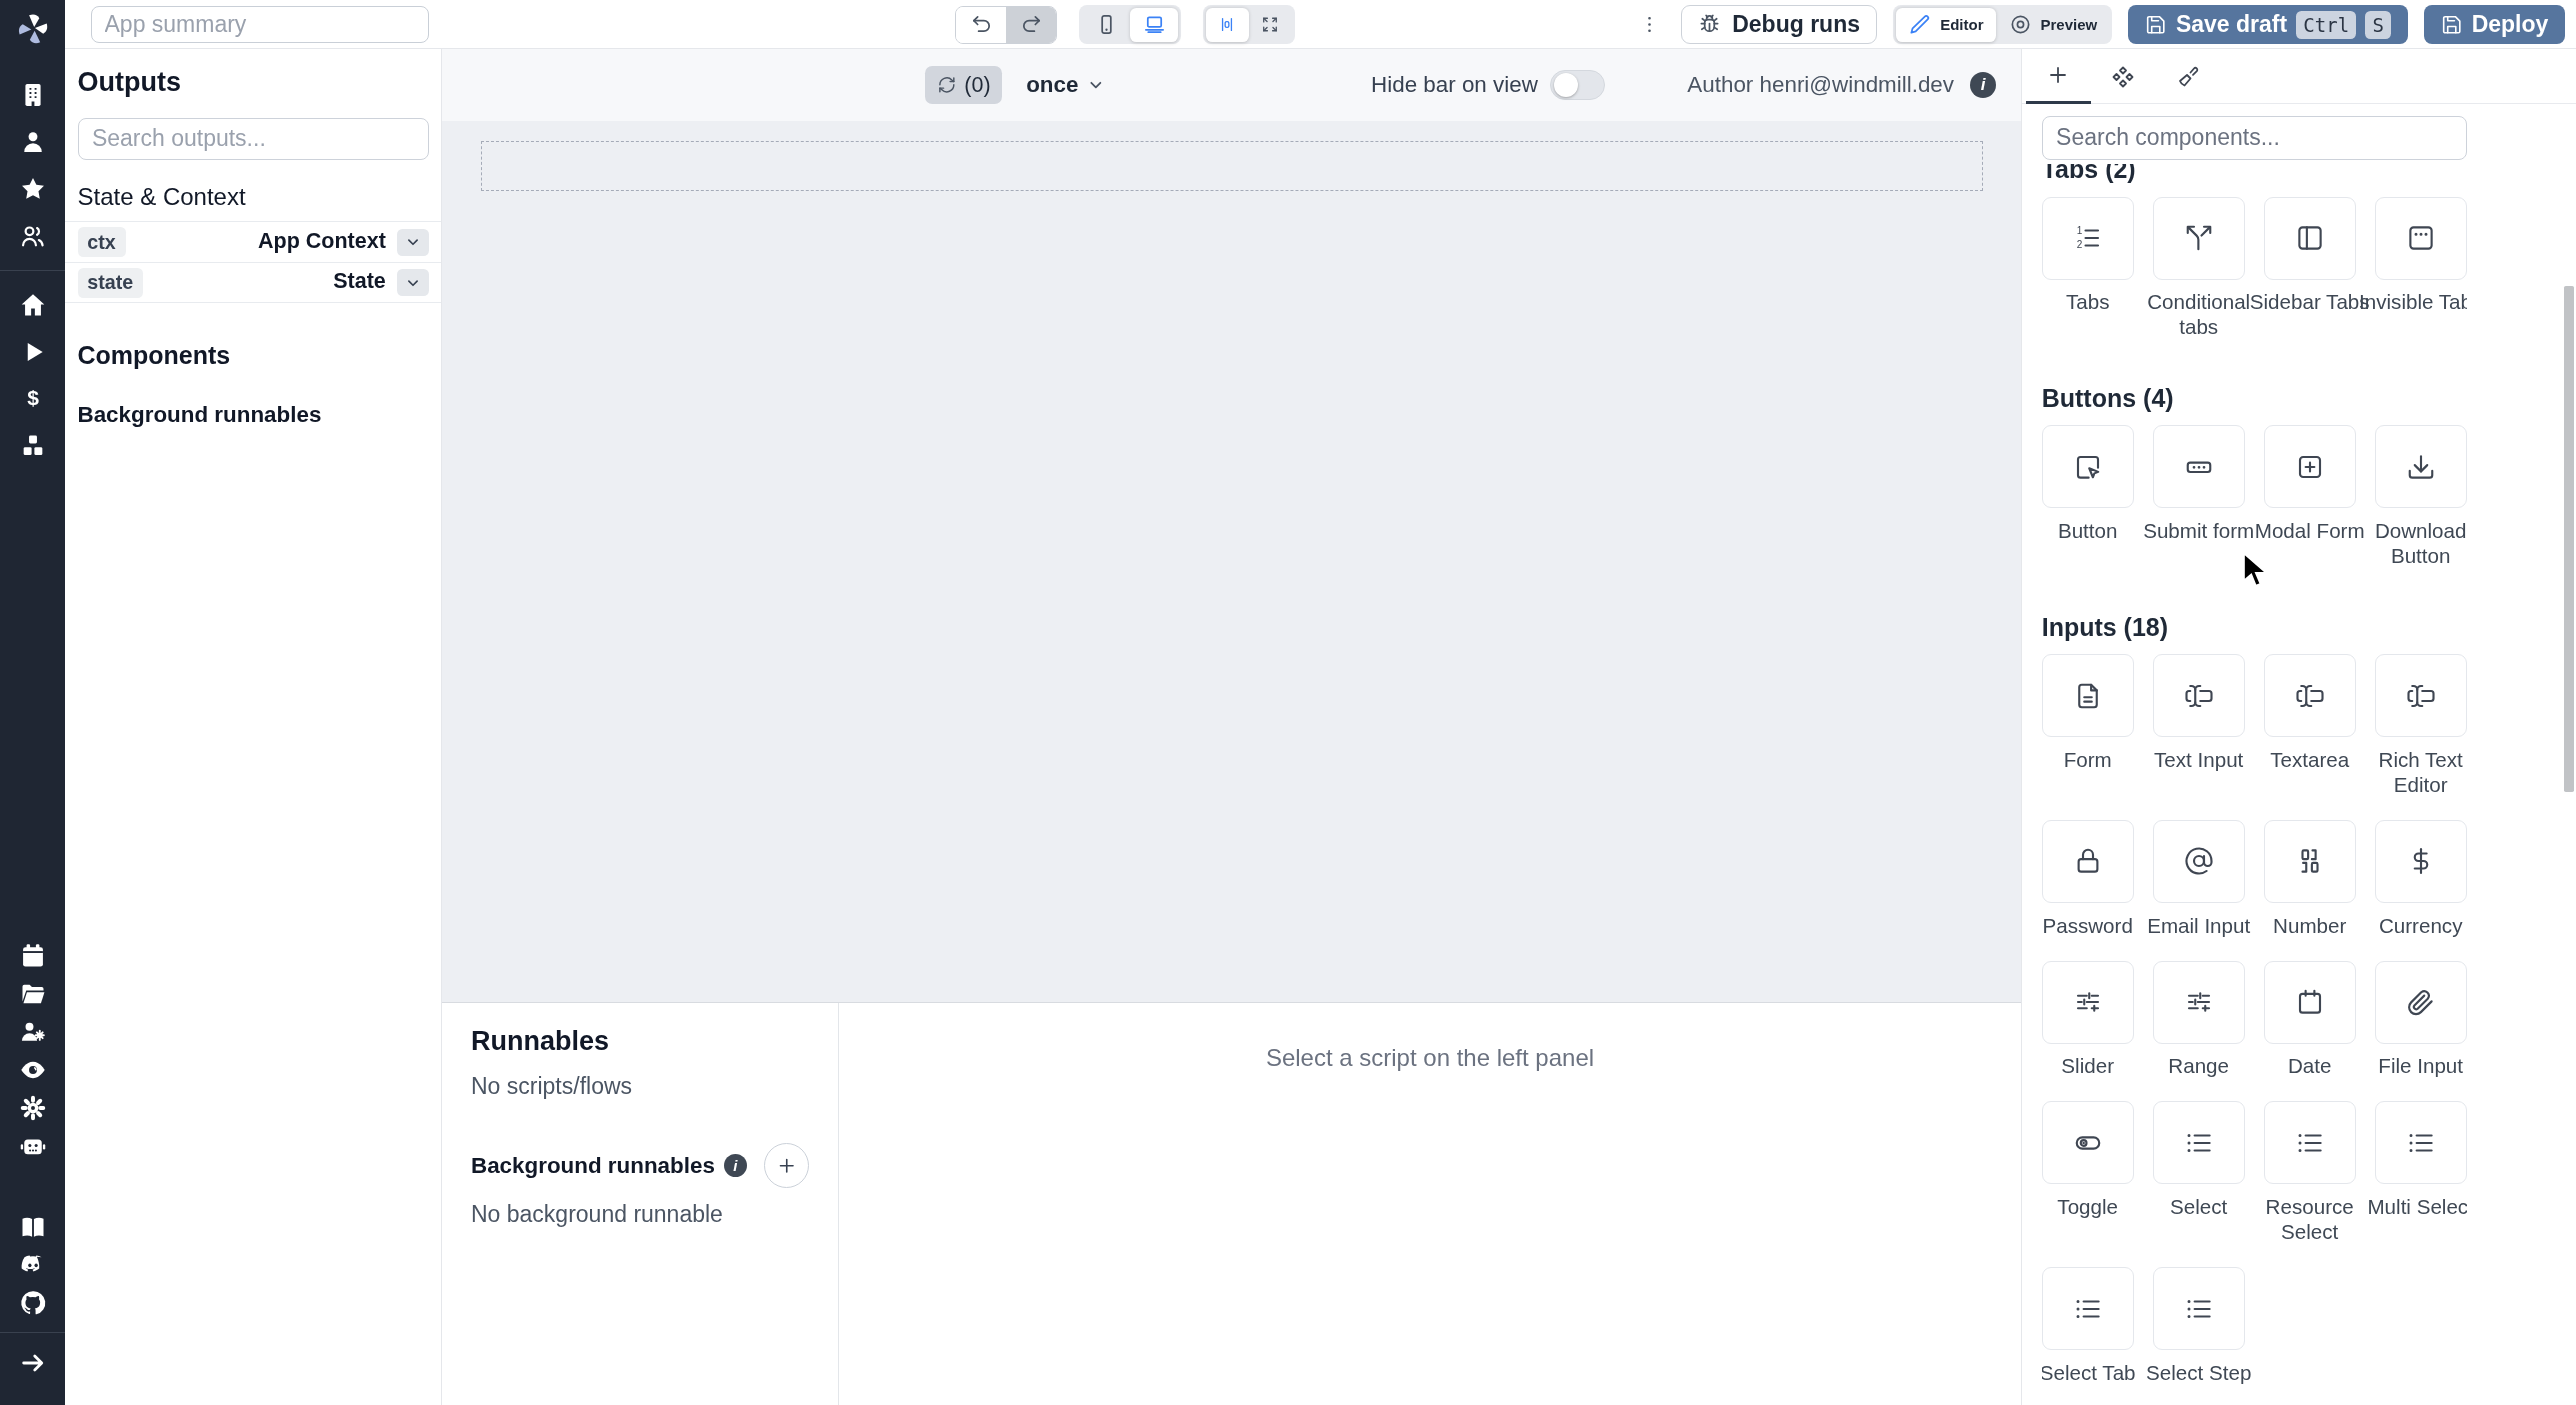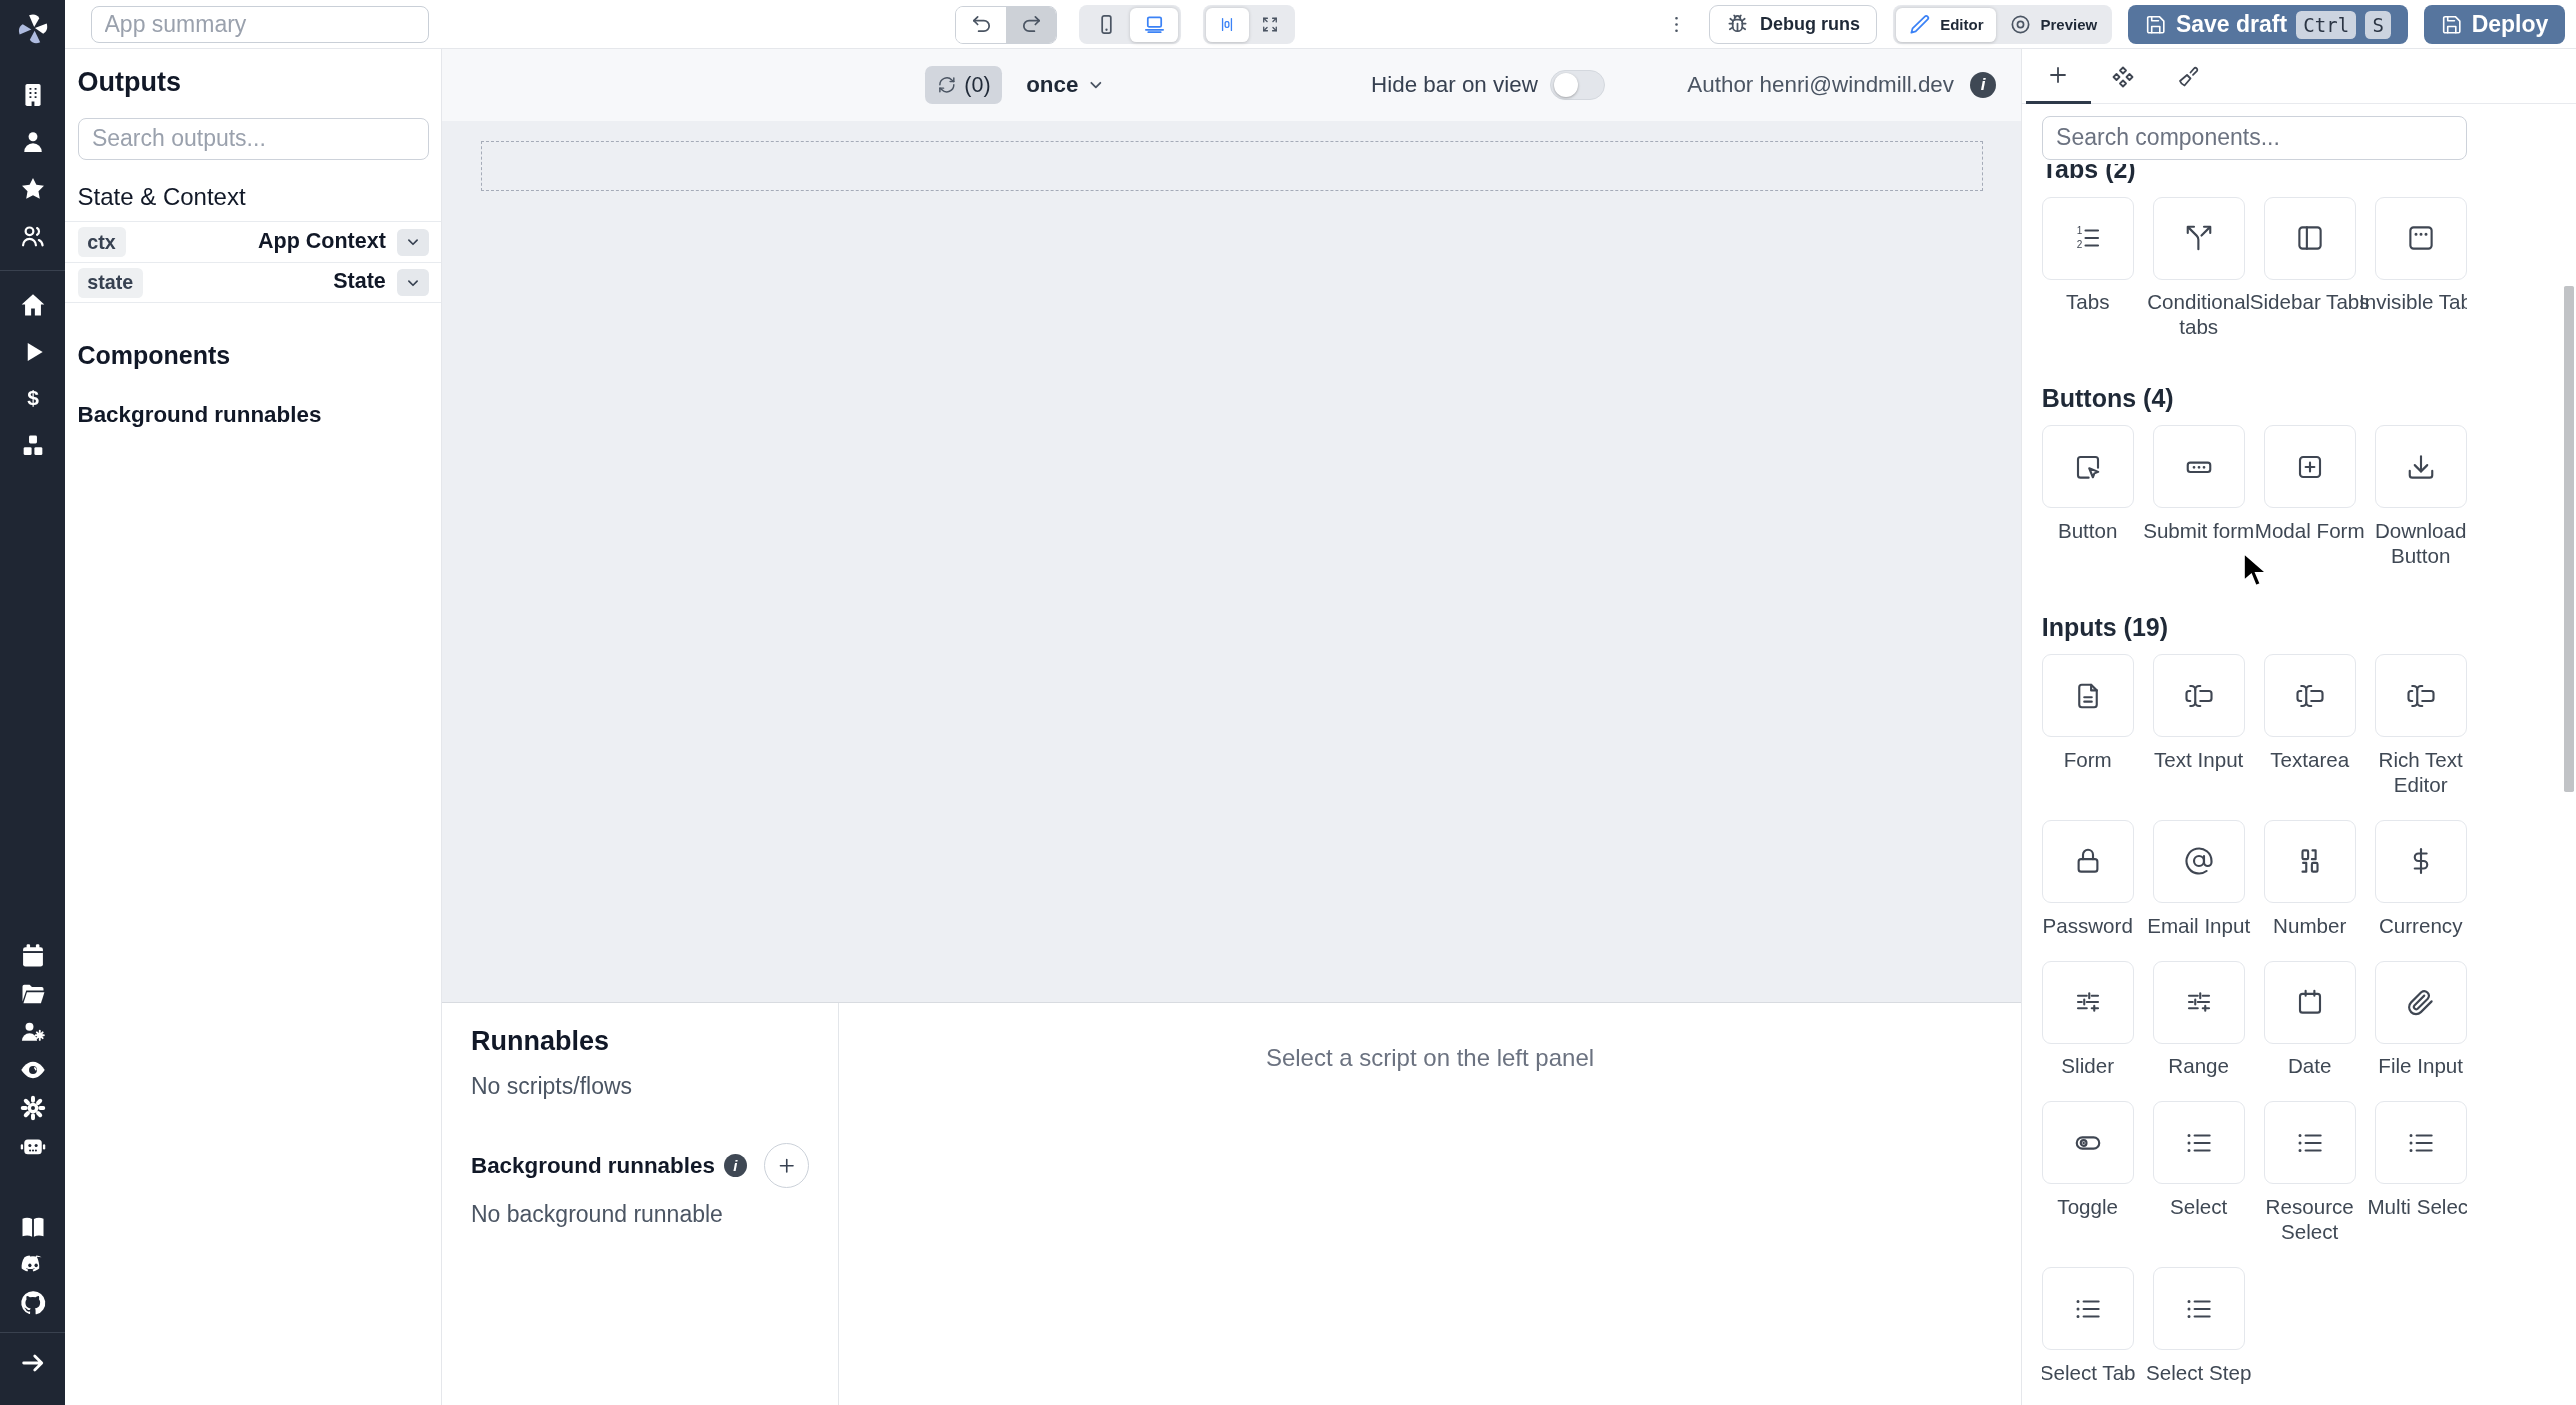--- a/index.html
+++ b/index.html
@@ -31,21 +31,21 @@
   .undo-redo .half.pressed { background:#cdd1d7; }
   .seg { display:flex; align-items:center; background:#e8eaee; border-radius:8px; padding:2.7px; height:39px; }
   .seg .seg-btn { height:34px; display:flex; align-items:center; justify-content:center; gap:9px;
     border-radius:6.3px; cursor:pointer; padding:0 12.5px; }
   .seg .seg-btn.active { background:#fff; box-shadow:0 0.9px 3.6px rgba(0,0,0,.18); }
   .ticon { width:23px; height:23px; stroke:#4b5563; stroke-width:1.8; fill:none; stroke-linecap:round; stroke-linejoin:round; }
   .ticon.blue { stroke:#3b82f6; }
   .tb-right { position:absolute; right:10.7px; top:5.4px; display:flex; align-items:center; gap:16px; }
   .dots-btn { width:32px; height:38px; display:flex; align-items:center; justify-content:center; cursor:pointer; }
   .btn-outline { display:flex; align-items:center; gap:11px; height:39px; padding:0 16px;
-    border:1.8px solid #cdd2d9; border-radius:9px; background:#fff; font-size:18px; font-weight:bold;
+    border:1.8px solid #cdd2d9; border-radius:9px; background:#fff; font-size:23px; font-weight:bold;
     color:#1f2937; cursor:pointer; }
   .mode-seg .seg-btn { font-size:15px; font-weight:bold; color:#1f2937; }
   .btn-blue { display:flex; align-items:center; gap:9px; height:39px; padding:0 17px;
     background:#56759e; border:none; border-radius:8px; color:#fff; font-size:23px; font-weight:bold; cursor:pointer; }
   .btn-blue .ticon { stroke:#fff; width:21.5px; height:21.5px; }
   kbd { font-family:"DejaVu Sans Mono", monospace; font-size:19px; color:#2b3544;
     background:#ccd4e0; border-radius:5.4px; padding:2.7px 7.2px; font-weight:normal; }
 
   
   .left-panel { position:absolute; left:65px; top:49px; bottom:0; width:377px; background:#fff;
@@ -751,21 +751,21 @@
         </div>
         <div class="comp-cell">
           <div class="comp-card">
             <svg class="cicon" viewBox="0 0 34 34" width="30" height="30">
               <use href="#download-icon"></use>
             </svg>
           </div>
           <div class="comp-label">Download Button</div>
         </div>
       </div>
-      <div class="sec-title">Inputs (19)</div>
+      <div class="sec-title">Inputs (18)</div>
       <div class="comp-grid">
         <div class="comp-cell">
           <div class="comp-card">
             <svg class="cicon" viewBox="0 0 34 34" width="30" height="30">
               <use href="#file-text-icon"></use>
             </svg>
           </div>
           <div class="comp-label">Form</div>
         </div>
         <div class="comp-cell">

